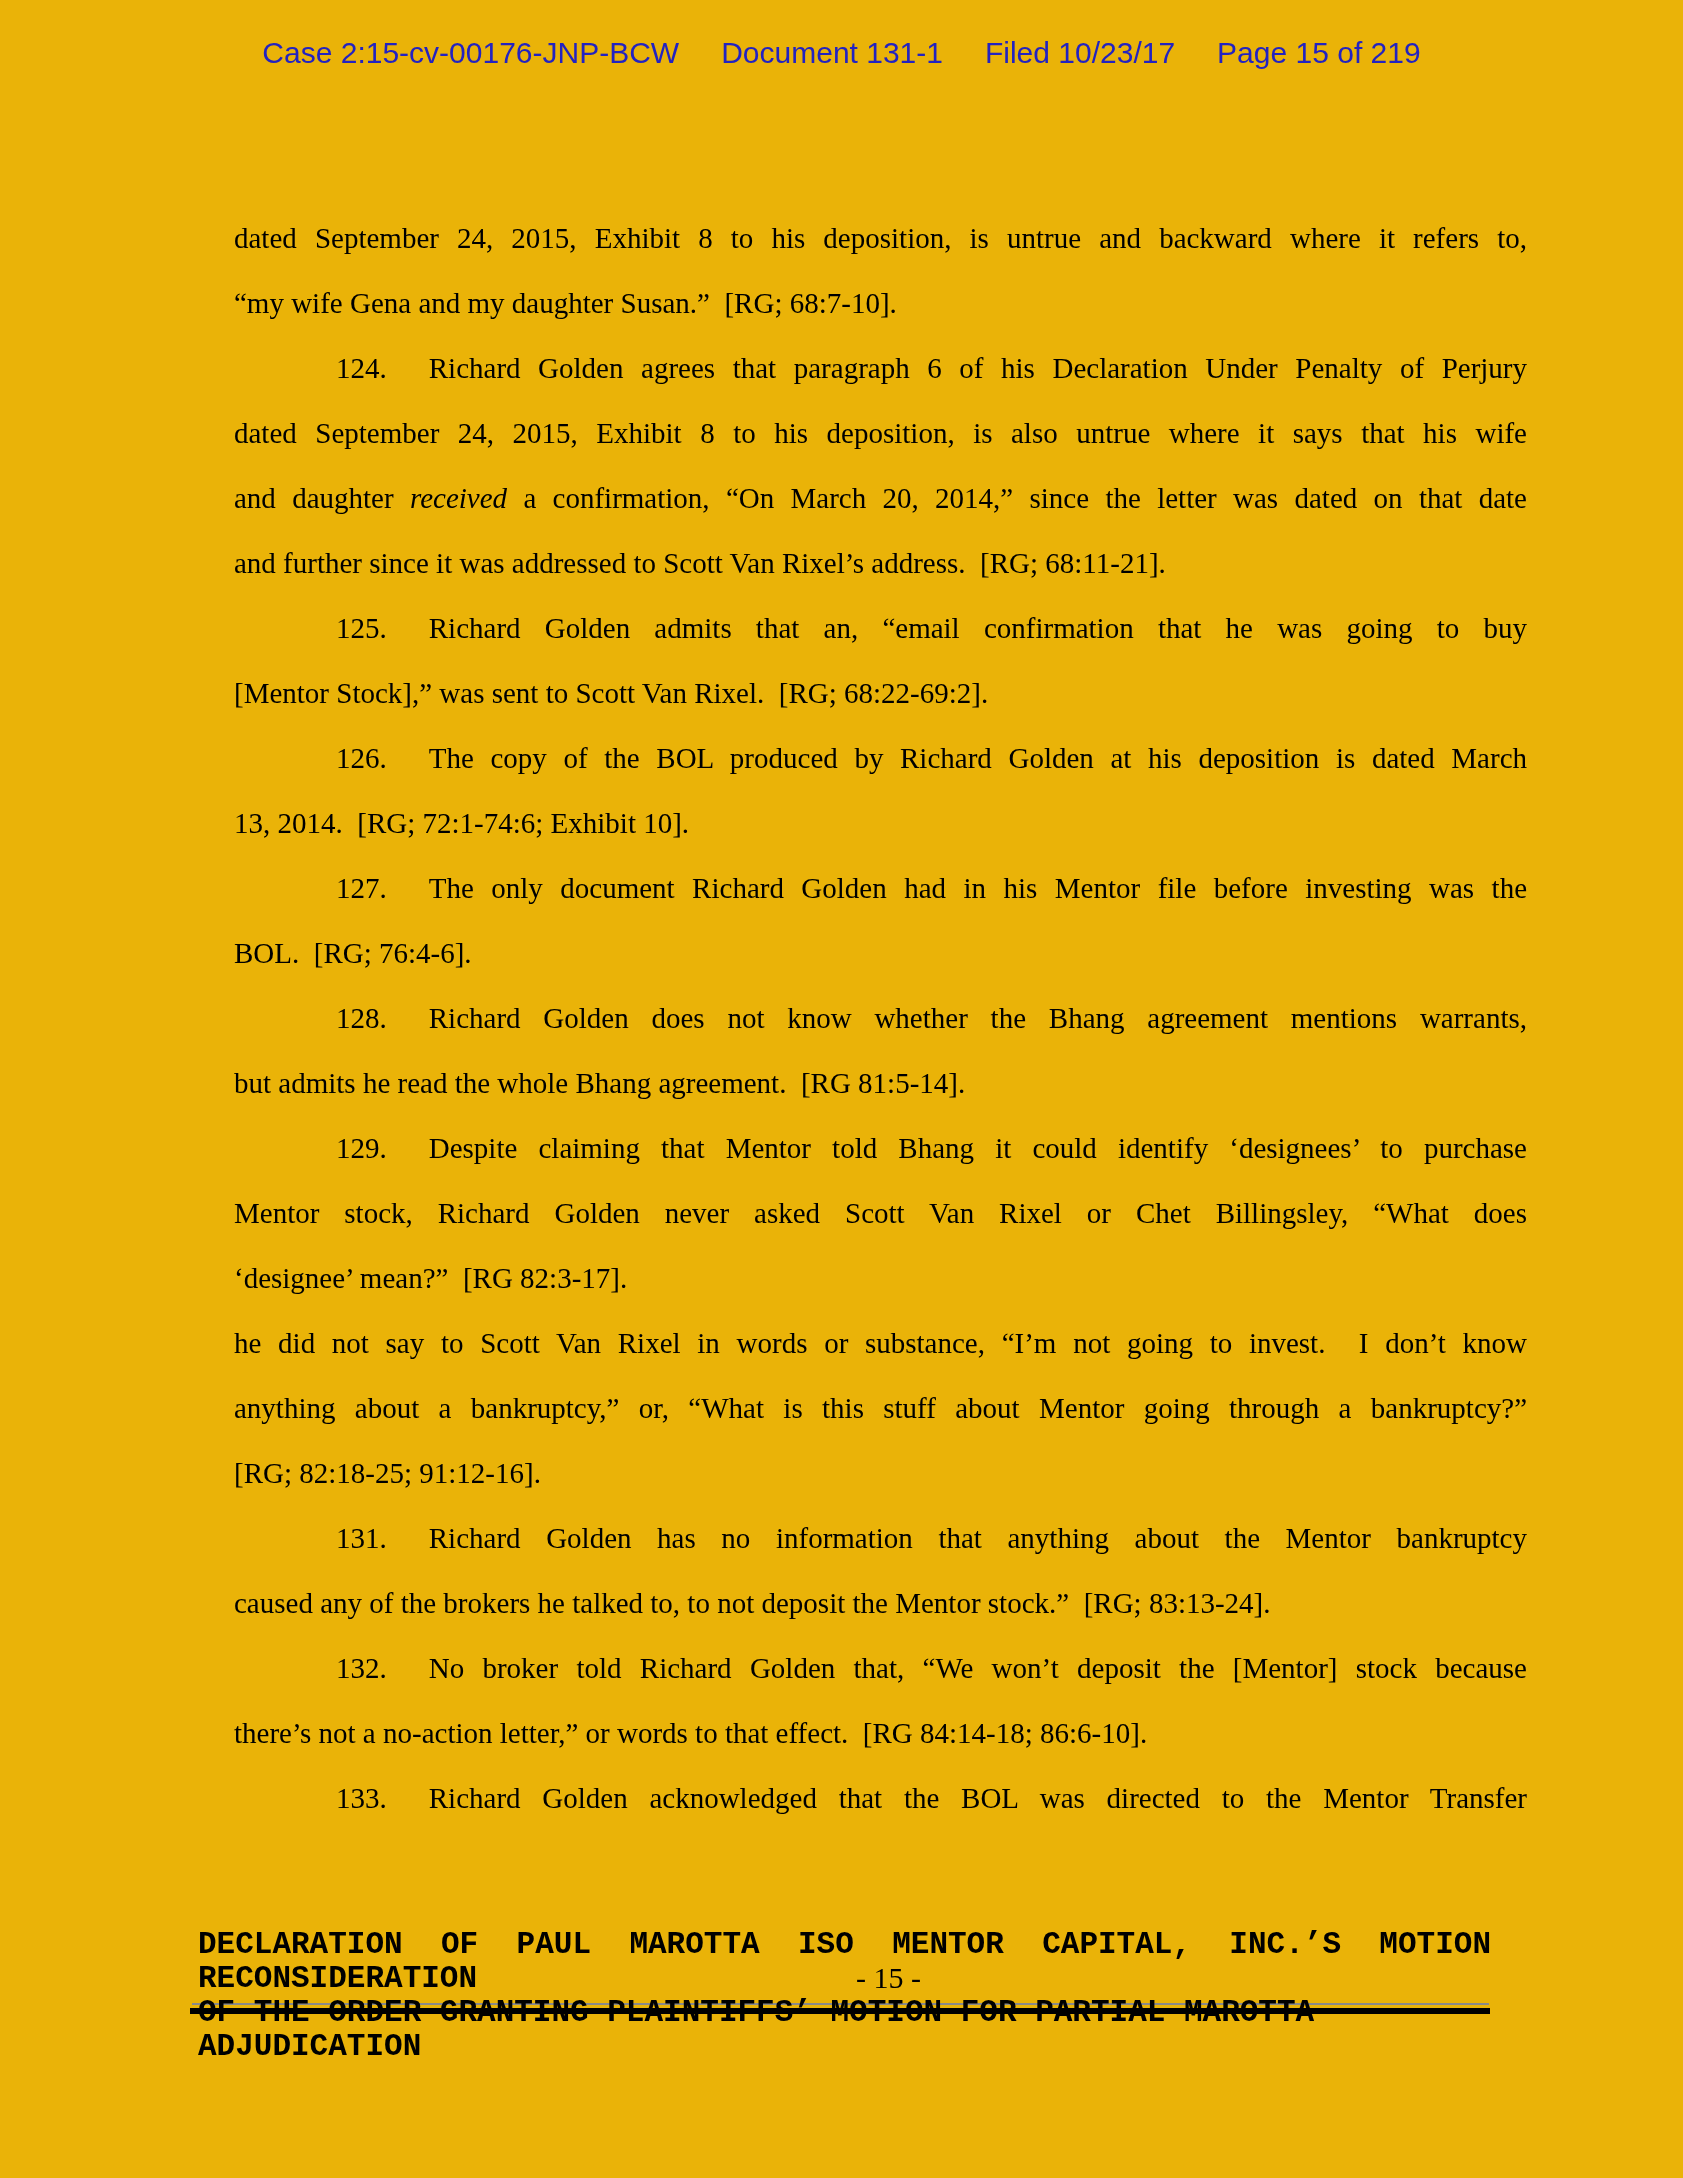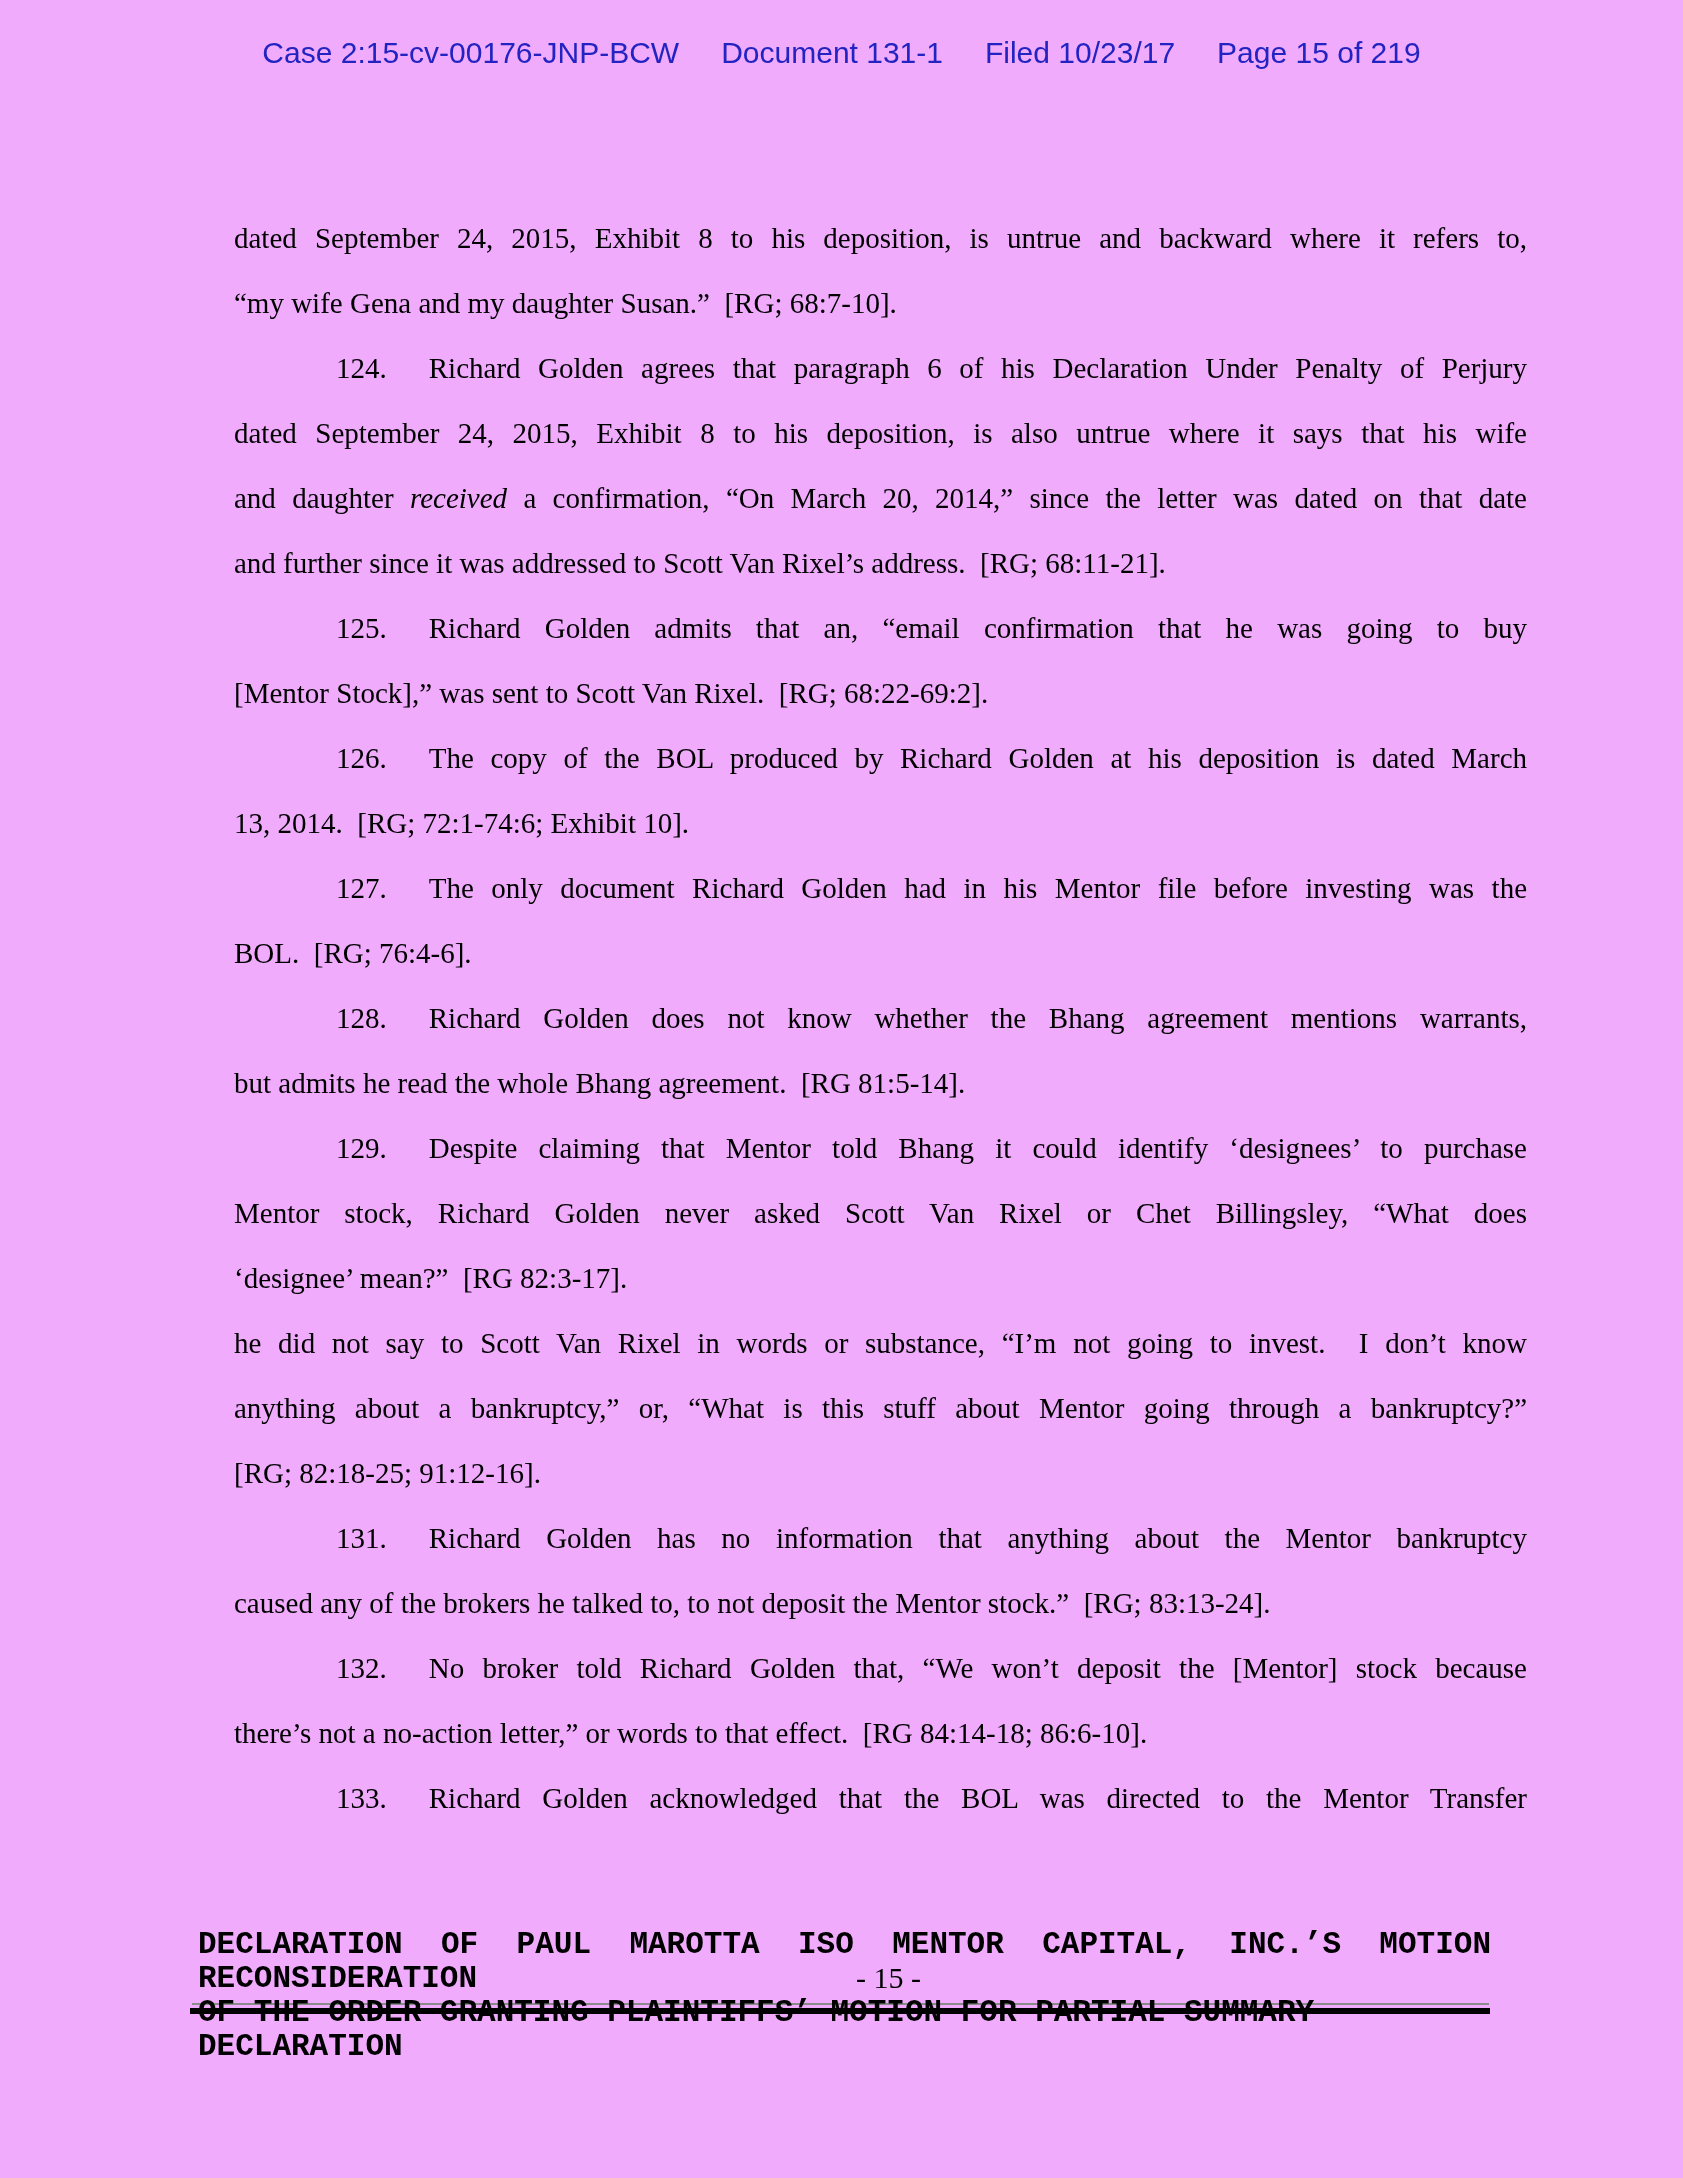--- a/index.html
+++ b/index.html
@@ -1,20 +1,20 @@
 <!DOCTYPE html>
 <html><head>
 <meta charset="utf-8">
 <style>
   html, body { margin: 0; padding: 0; background: #ffffff; }
   .page {
     position: relative;
     width: 1683px;
     height: 2178px;
-    background: #f0abfc;
+    background: #eab308;
     overflow: hidden;
     color: #000000;
   }
   .header {
     position: absolute;
     top: 36px;
     left: 0;
     width: 100%;
     display: flex;
     justify-content: center;
@@ -119,17 +119,17 @@
       <div class="line j ind"><span>133.</span><span class="tab"></span><span>Richard Golden acknowledged that the BOL was directed to the Mentor Transfer</span></div>
     </div>
 
   <div class="pagenum">- 15 -</div>
 
   <div class="rule-thin"></div>
   <div class="rule-thick"></div>
 
   <div class="footer">
     <div class="l1">DECLARATION OF PAUL MAROTTA ISO MENTOR CAPITAL, INC.’S MOTION RECONSIDERATION</div>
-    <div class="l2">OF THE ORDER GRANTING PLAINTIFFS’ MOTION FOR PARTIAL SUMMARY DECLARATION</div>
+    <div class="l2">OF THE ORDER GRANTING PLAINTIFFS’ MOTION FOR PARTIAL MAROTTA ADJUDICATION</div>
   </div>
 
 </div>
 
 
 </body></html>

